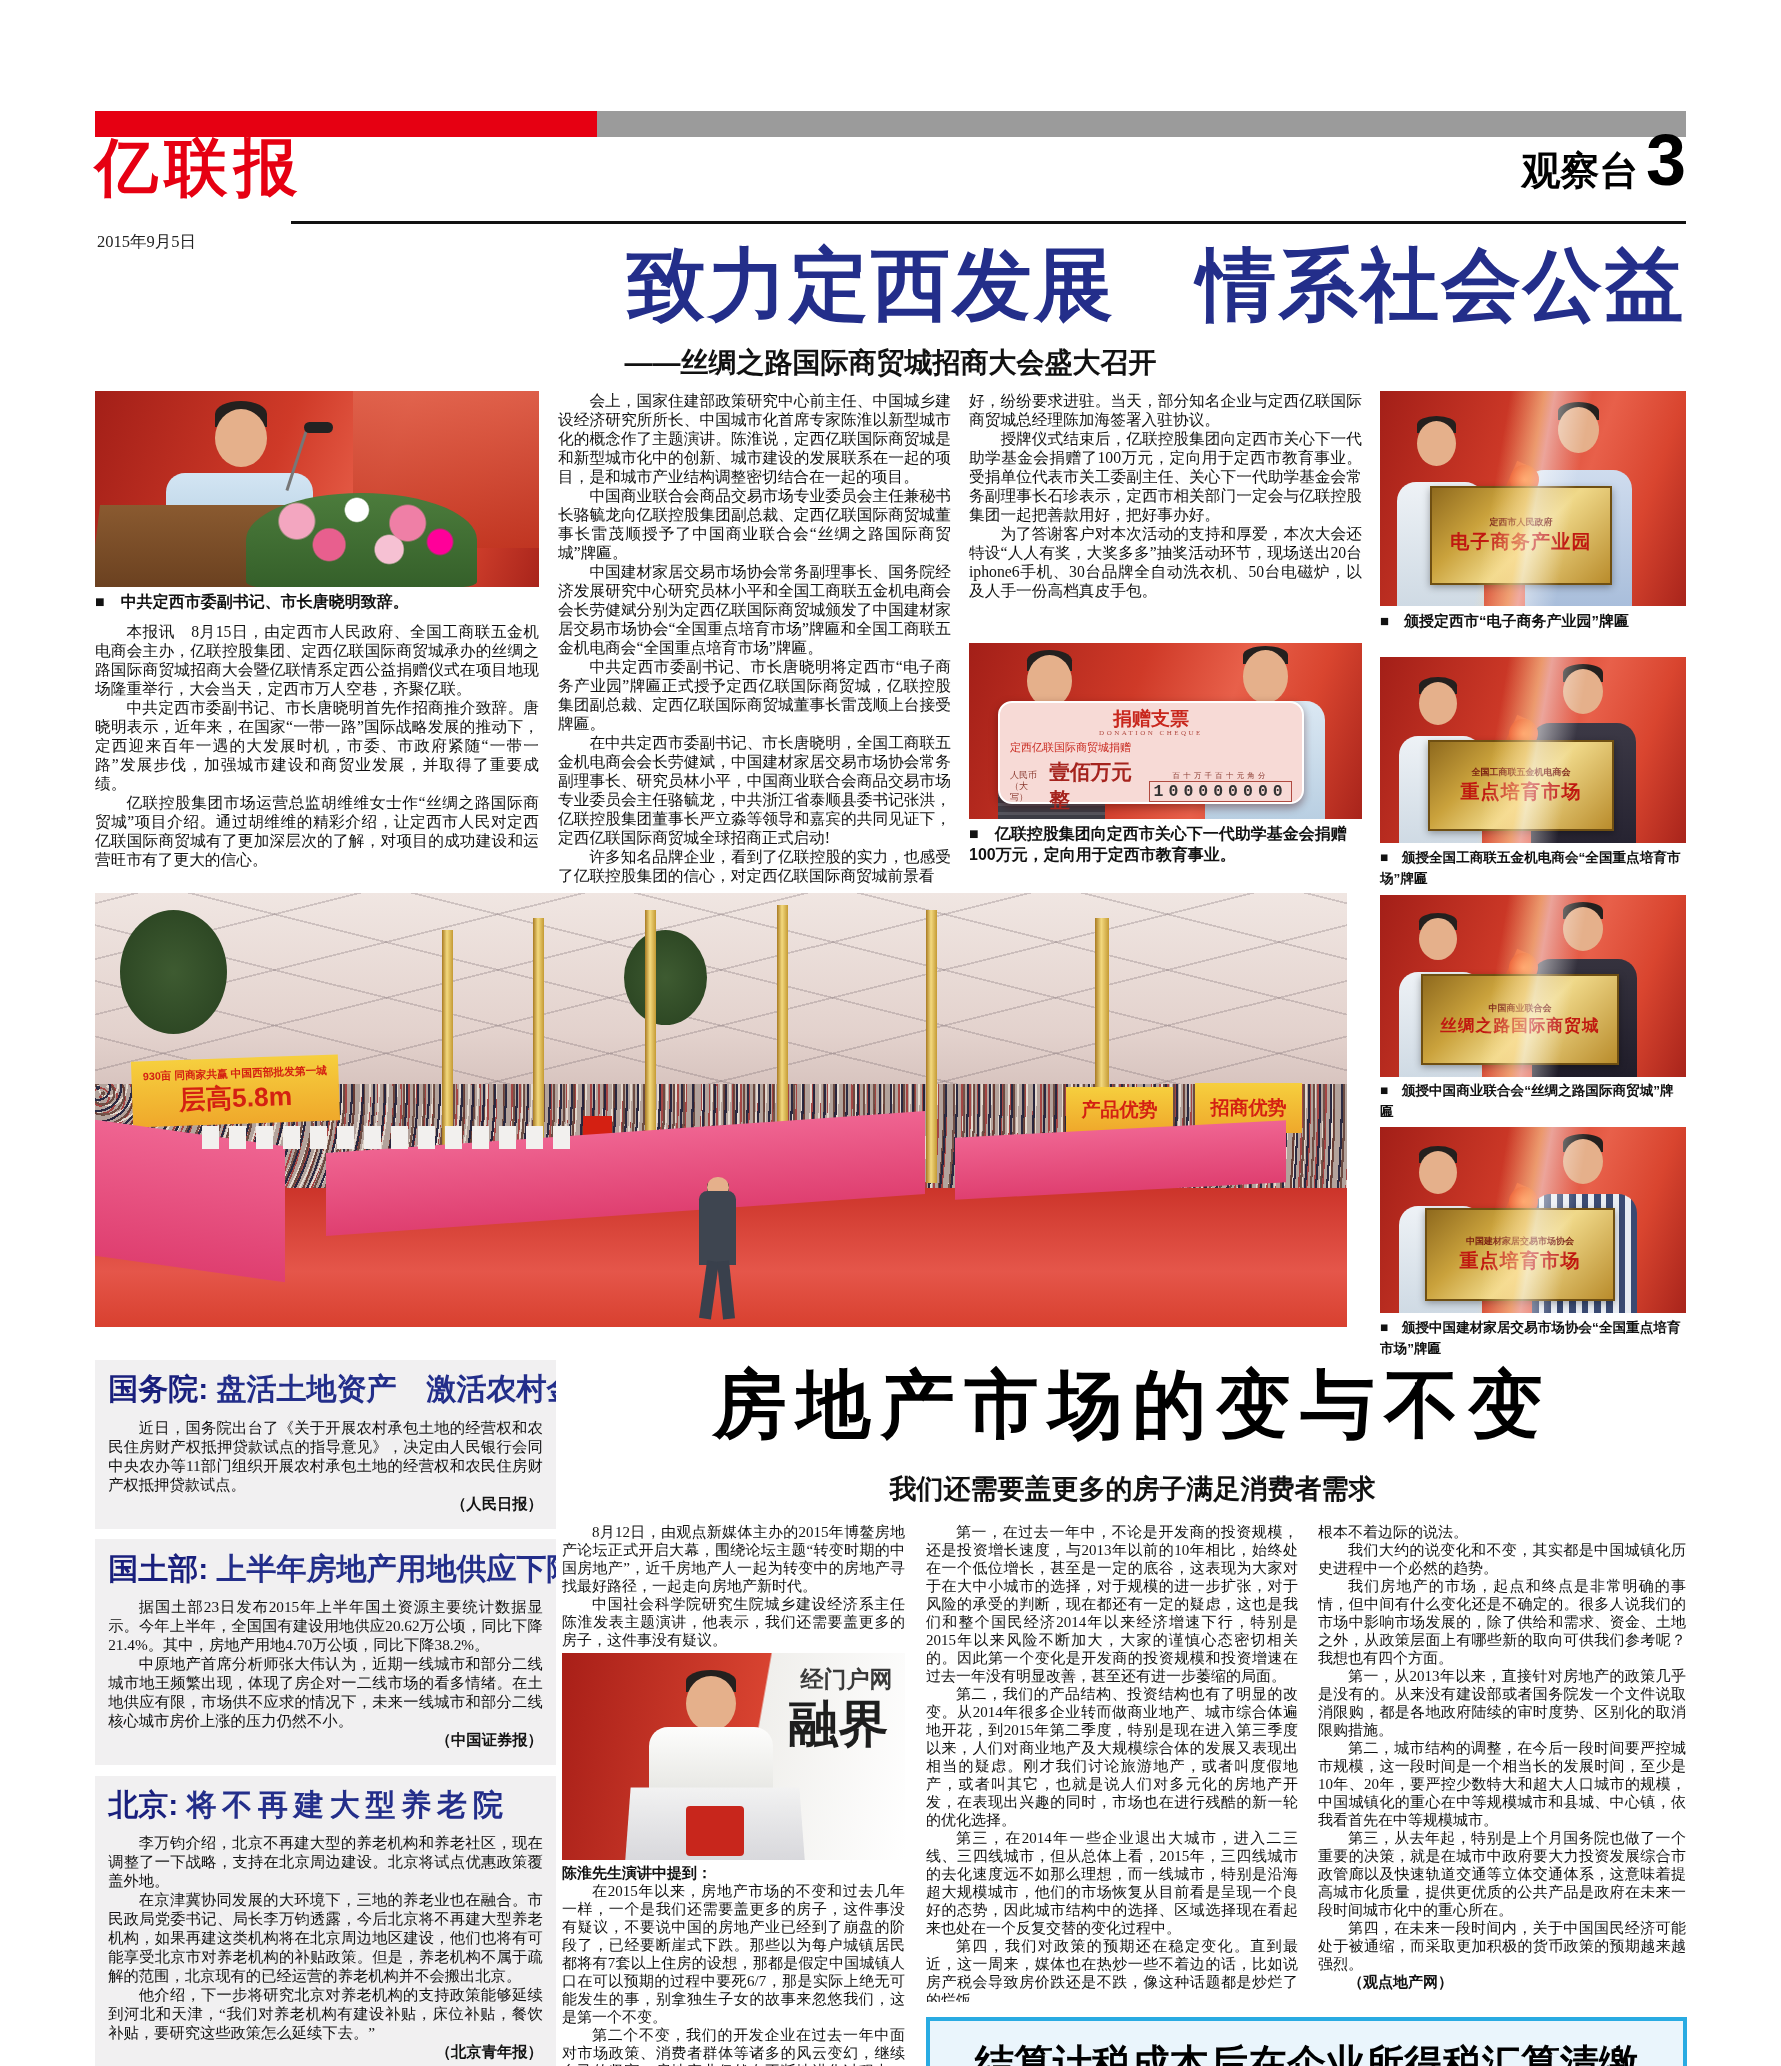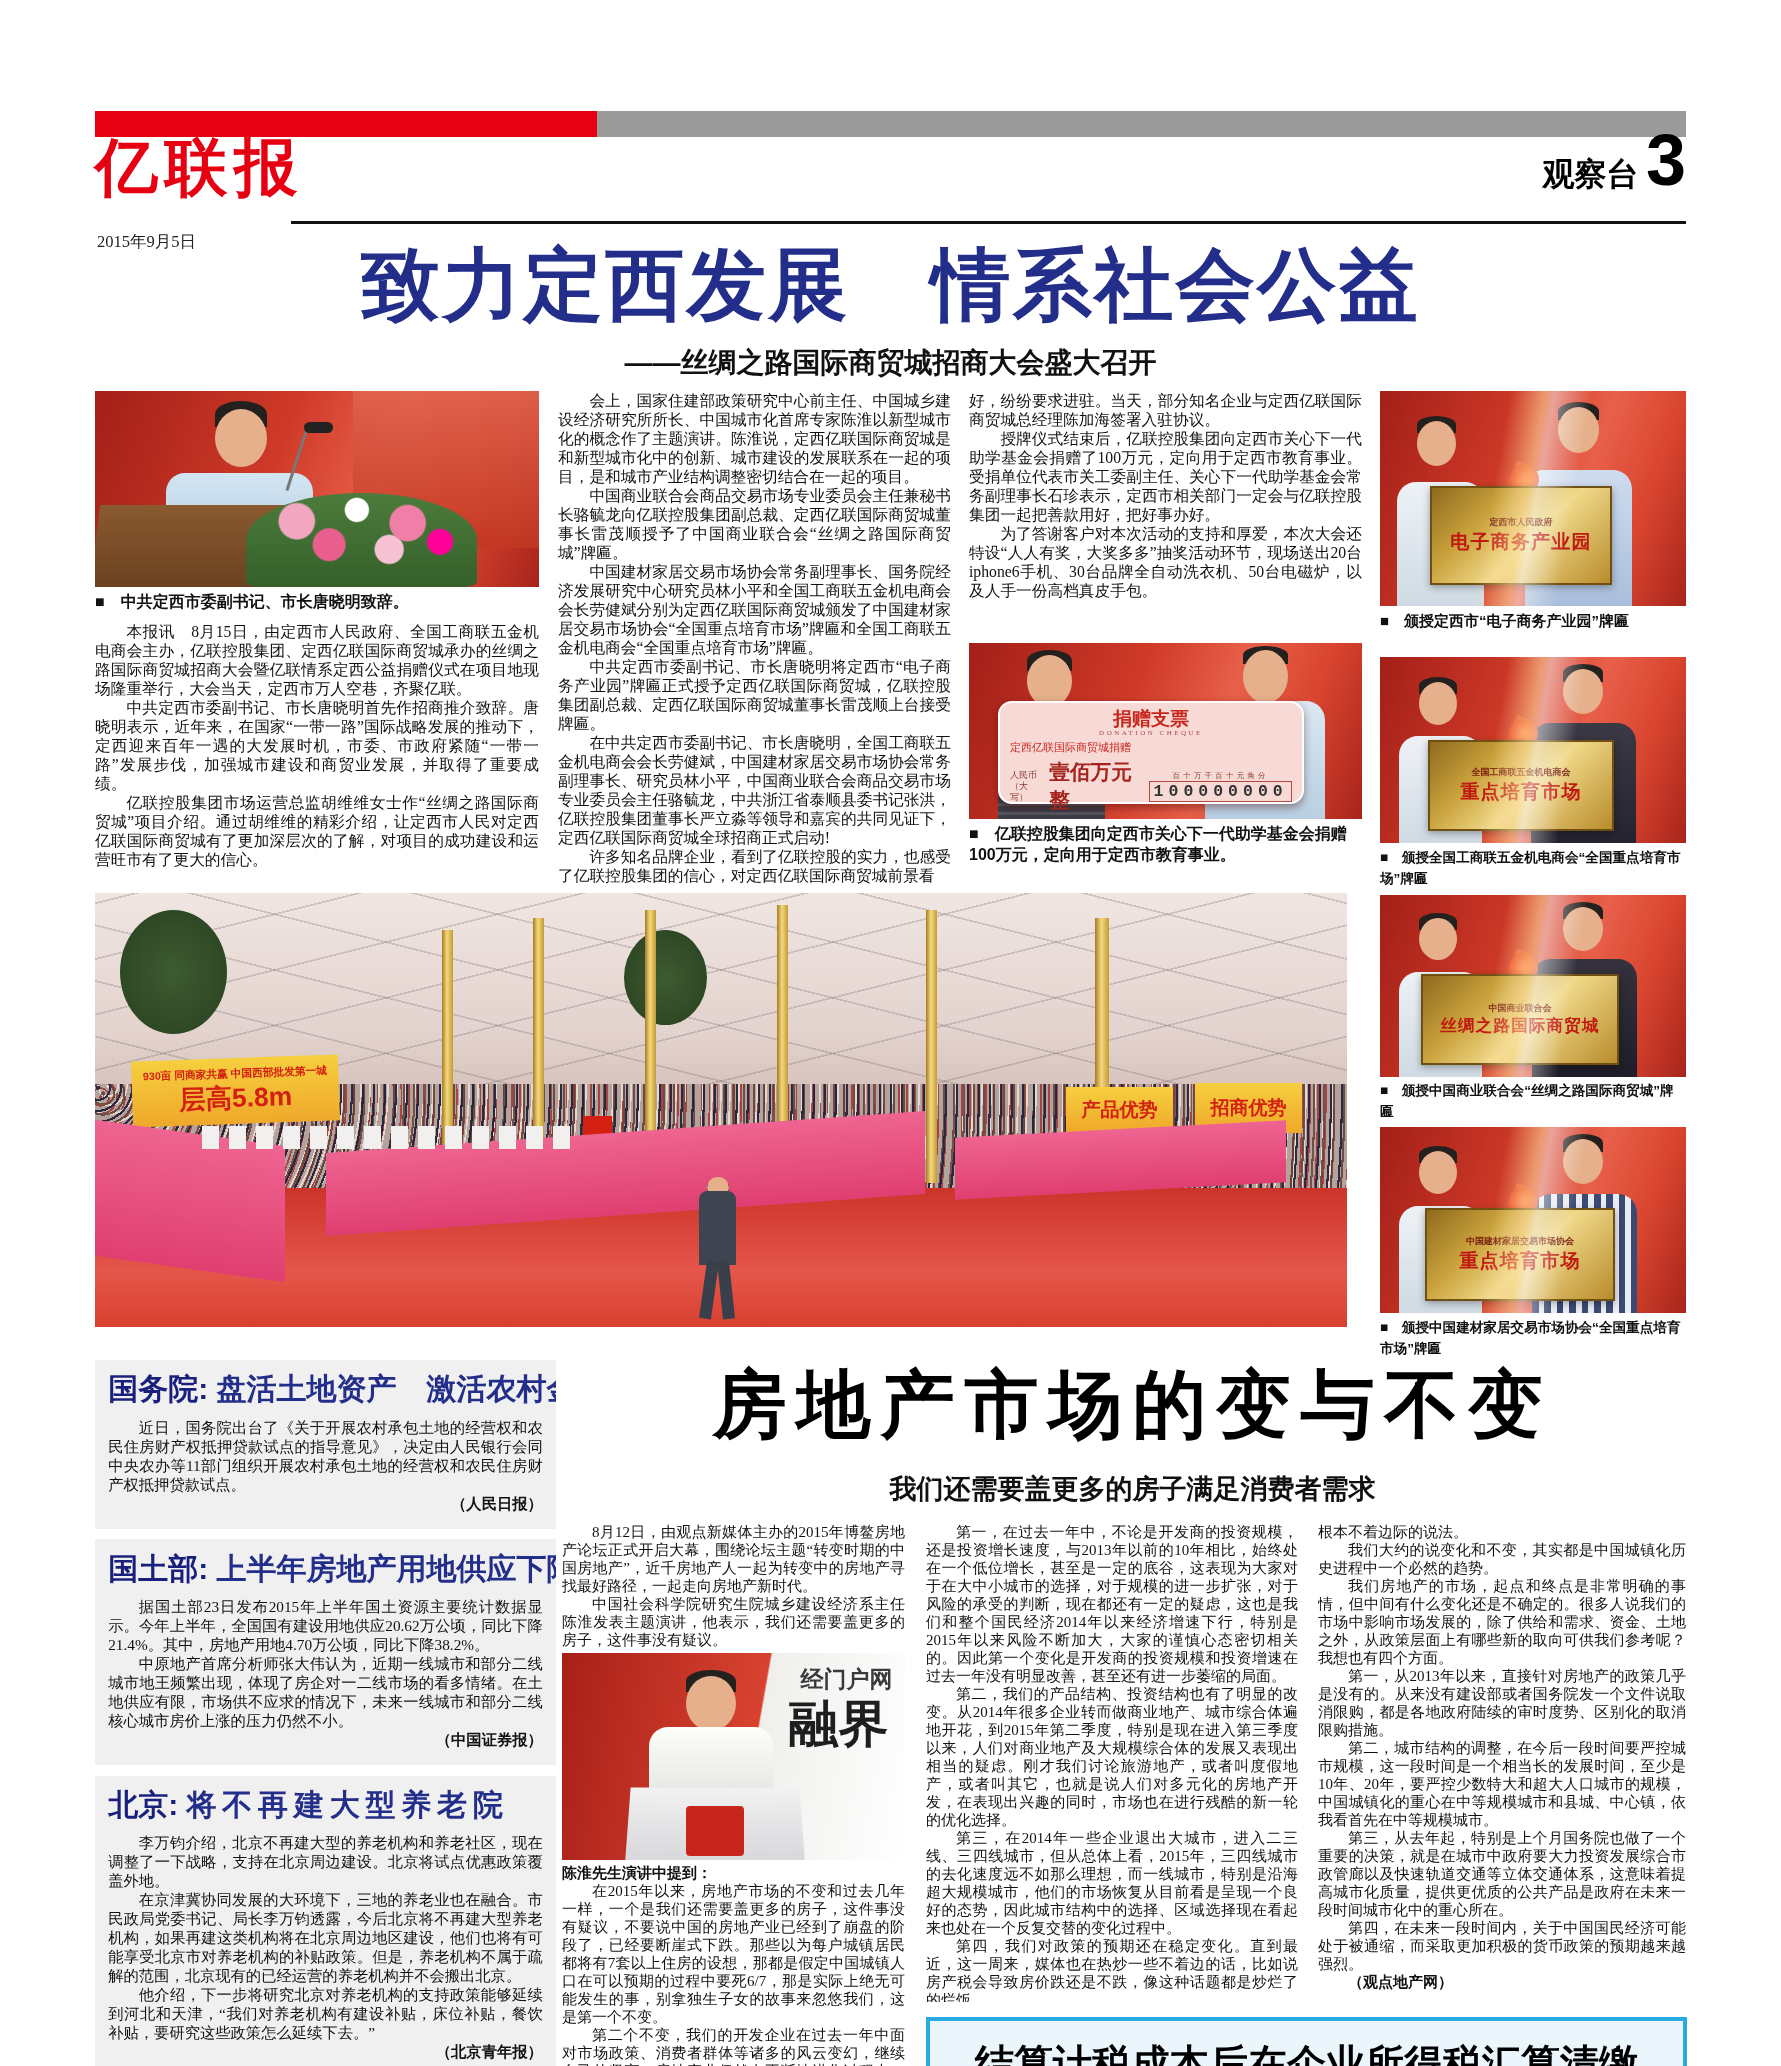--- a/index.html
+++ b/index.html
@@ -7,21 +7,21 @@
         font-family:"Liberation Serif","DejaVu Serif",serif;color:#111;}
   .abs{position:absolute;}
   .bodytxt p{margin:0;text-indent:2em;text-align:justify;}
   
   .bar{height:26px;}
   .masthead{font-family:"Liberation Sans","DejaVu Sans",sans-serif;font-weight:900;
             color:#e60012;font-size:63px;letter-spacing:6.6px;line-height:1;}
   .pagedate{font-size:16.5px;color:#222;}
   .secwrap{display:flex;align-items:flex-end;justify-content:flex-end;
            font-family:"Liberation Sans","DejaVu Sans",sans-serif;font-weight:900;color:#000;}
-  .secname{font-size:32px;line-height:1;}
+  .secname{font-size:39px;line-height:1;}
   .secnum{font-size:72px;line-height:.82;margin-left:7.4px;}
   .hrule{background:#111;height:2.5px;}
   
   .headline{font-family:"Liberation Sans","DejaVu Sans",sans-serif;font-weight:900;
             color:#232e8a;font-size:79px;letter-spacing:2.5px;text-align:center;line-height:1.05;}
   .subhead{font-family:"Liberation Sans","DejaVu Sans",sans-serif;font-weight:700;
            font-size:28px;text-align:center;color:#111;}
   
   .lead-col{font-size:15.7px;line-height:19px;overflow:hidden;}
   .caption{font-size:16px;line-height:20.7px;color:#111;font-weight:700;
@@ -116,21 +116,21 @@
   <div class="abs bar" style="left:95px;top:111px;width:502px;background:#e60012;"></div>
   <div class="abs bar" style="left:597px;top:111px;width:1089px;background:#9b9b9b;"></div>
   <div class="abs masthead" style="left:95px;top:136px;">亿联报</div>
   <div class="abs secwrap" style="left:1322px;top:131px;width:364px;">
     <span class="secname">观察台</span>
     <span class="secnum">3</span>
   </div>
   <div class="abs hrule" style="left:291px;top:221px;width:1395px;"></div>
   <div class="abs pagedate" style="left:97px;top:231px;">2015年9月5日</div>
 
-  <div class="abs headline" style="left:95px;top:244px;width:1591px;">致力定西发展　情系社会公益</div>
+  <div class="abs headline" style="left:95px;top:244px;width:1591px;text-align:right;">致力定西发展　情系社会公益</div>
   <div class="abs subhead" style="left:95px;top:344px;width:1591px;">——丝绸之路国际商贸城招商大会盛大召开</div>
 
   <div class="abs photo redbg" style="left:95px;top:391px;width:444px;height:196px;">
     <div class="abs" style="right:0;top:0;width:42%;height:80%;background:linear-gradient(#e0644e,#c23722);opacity:.85;"></div>
     <div class="shirt" style="left:16%;bottom:0;width:33%;height:58%;background:linear-gradient(#d3e5f3,#a4c3da);"></div>
     <div class="hair" style="left:27%;top:5%;width:52px;height:26px;"></div>
     <div class="head" style="left:27%;top:9%;width:52px;height:58px;"></div>
     <div class="abs" style="left:45%;top:20%;width:2.5px;height:62px;background:#777;transform:rotate(18deg);"></div>
     <div class="abs" style="left:47%;top:16%;width:29px;height:10.7px;border-radius:5.4px;background:#222;"></div>
     <div class="abs" style="left:0;bottom:0;width:42%;height:42%;background:linear-gradient(#8a5a30,#6b4120);transform:skewX(-7deg);"></div>

